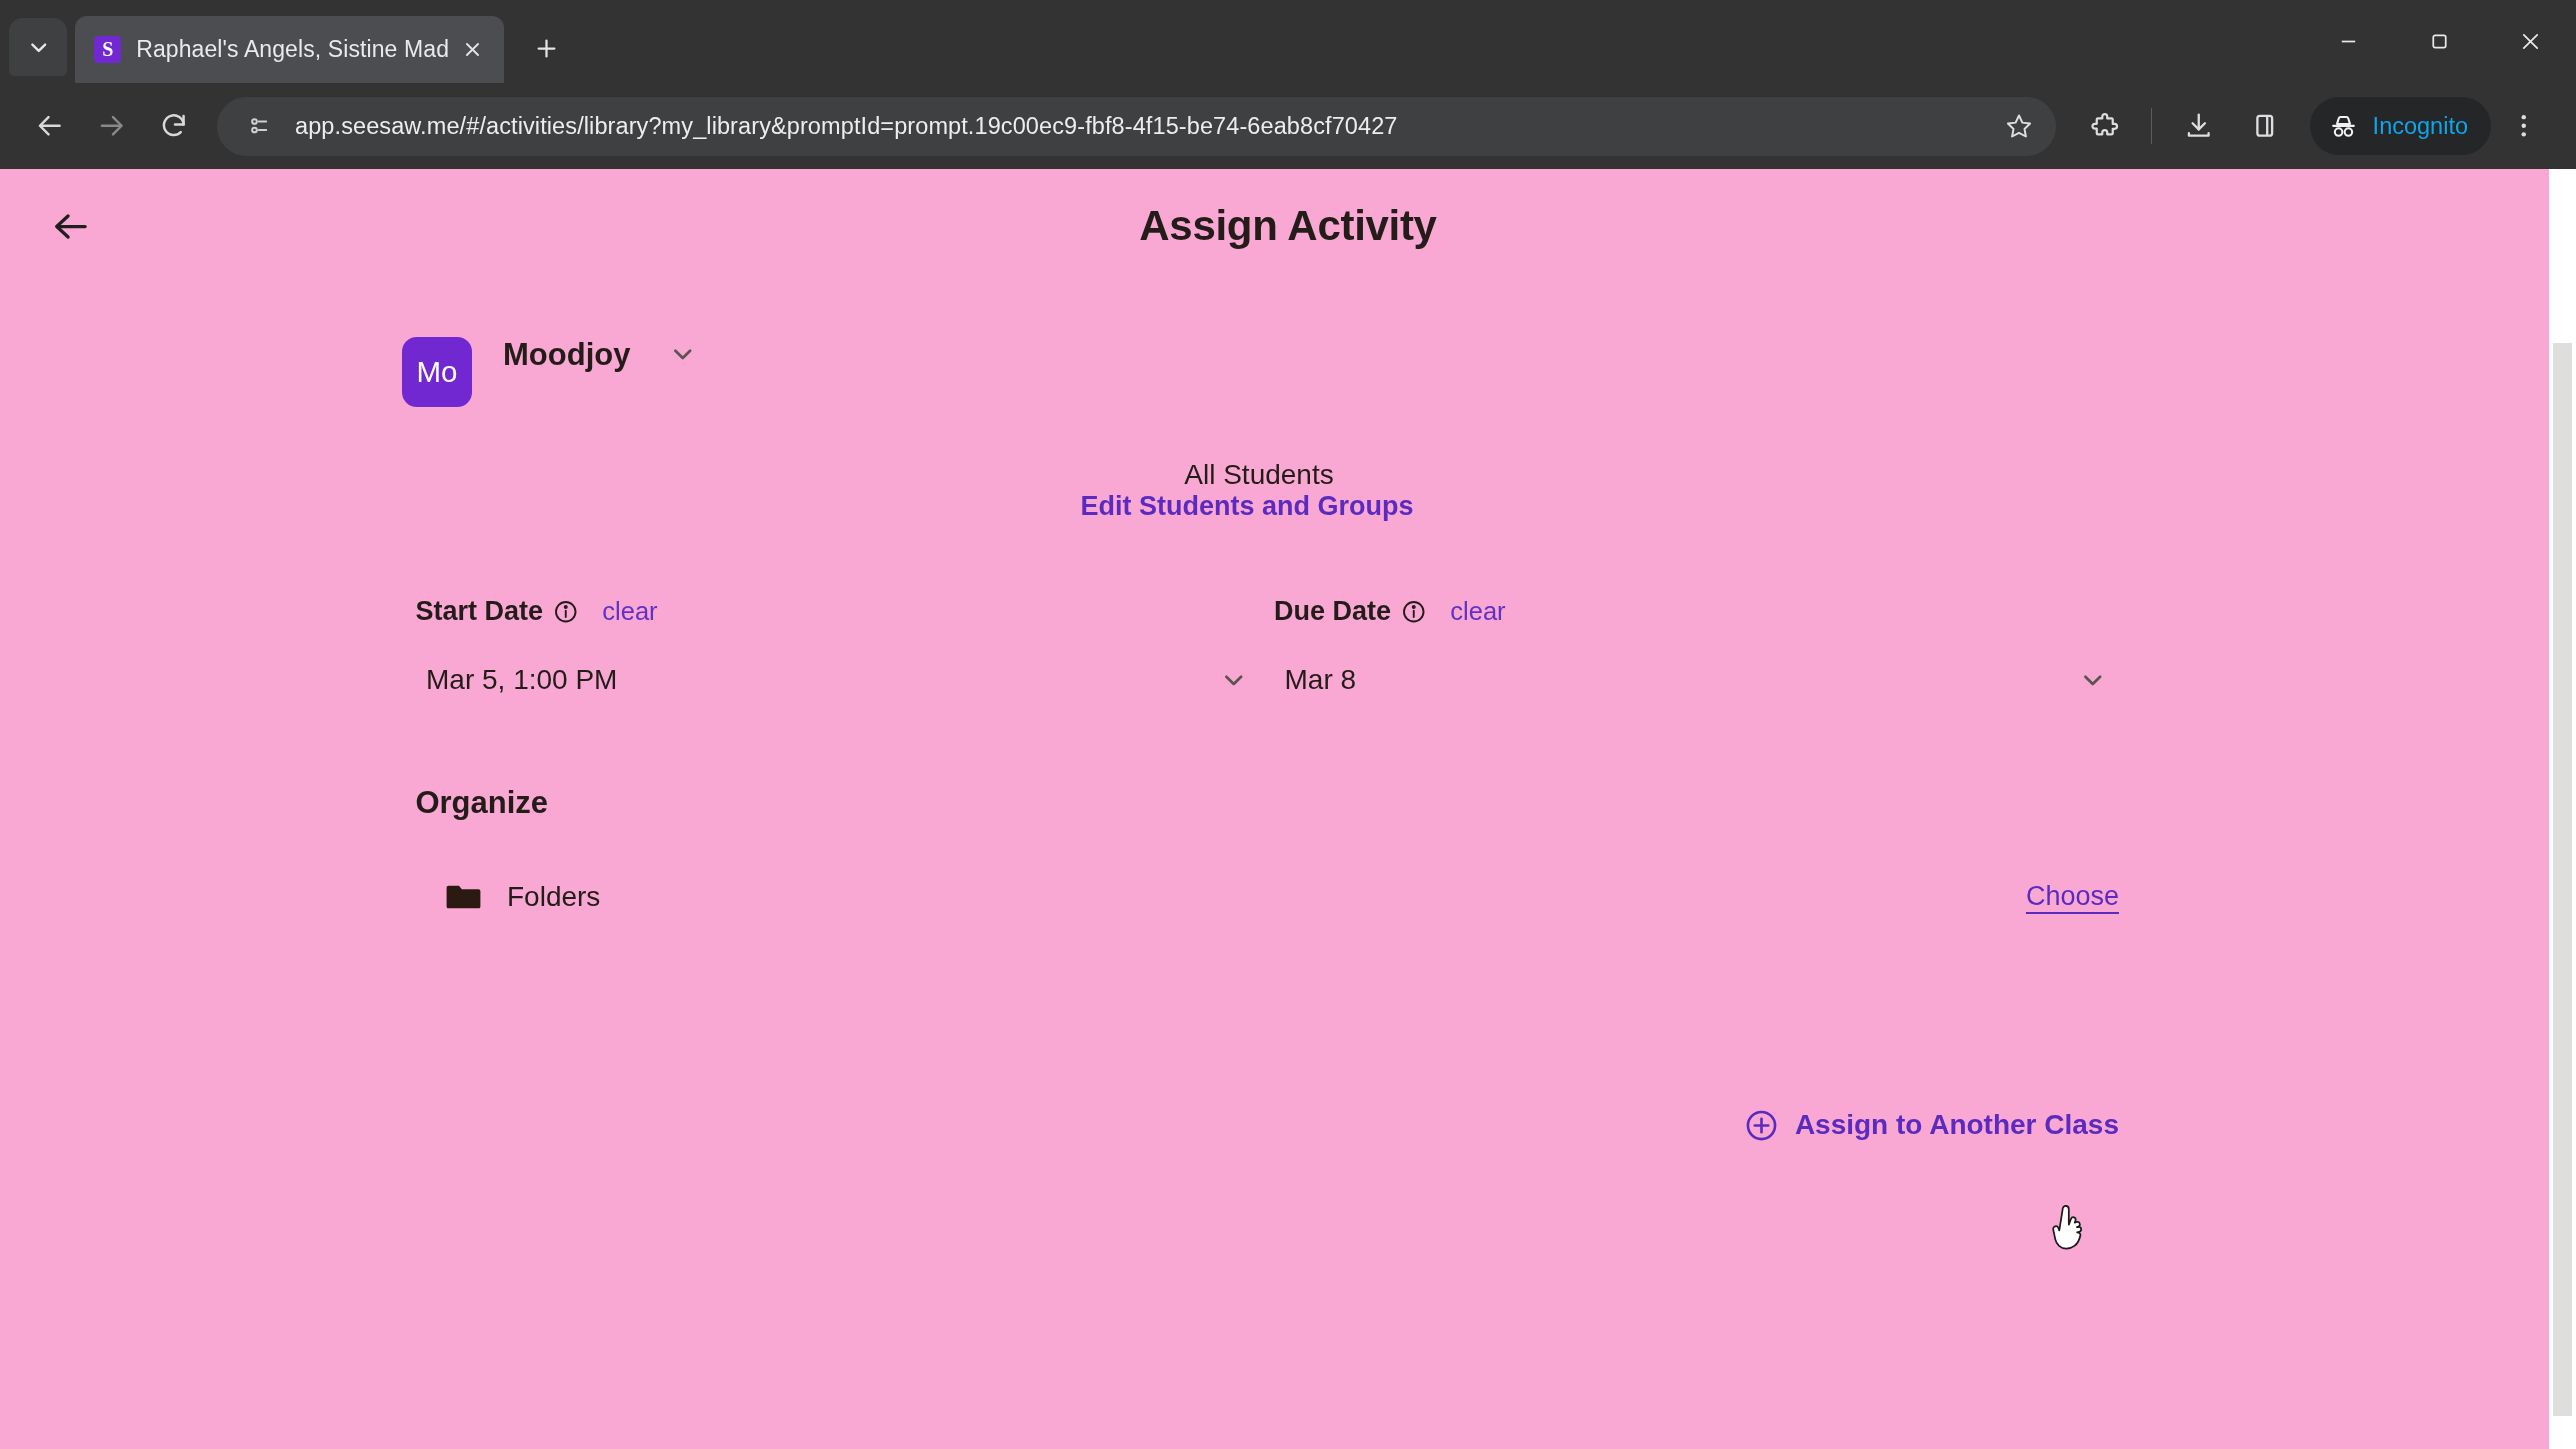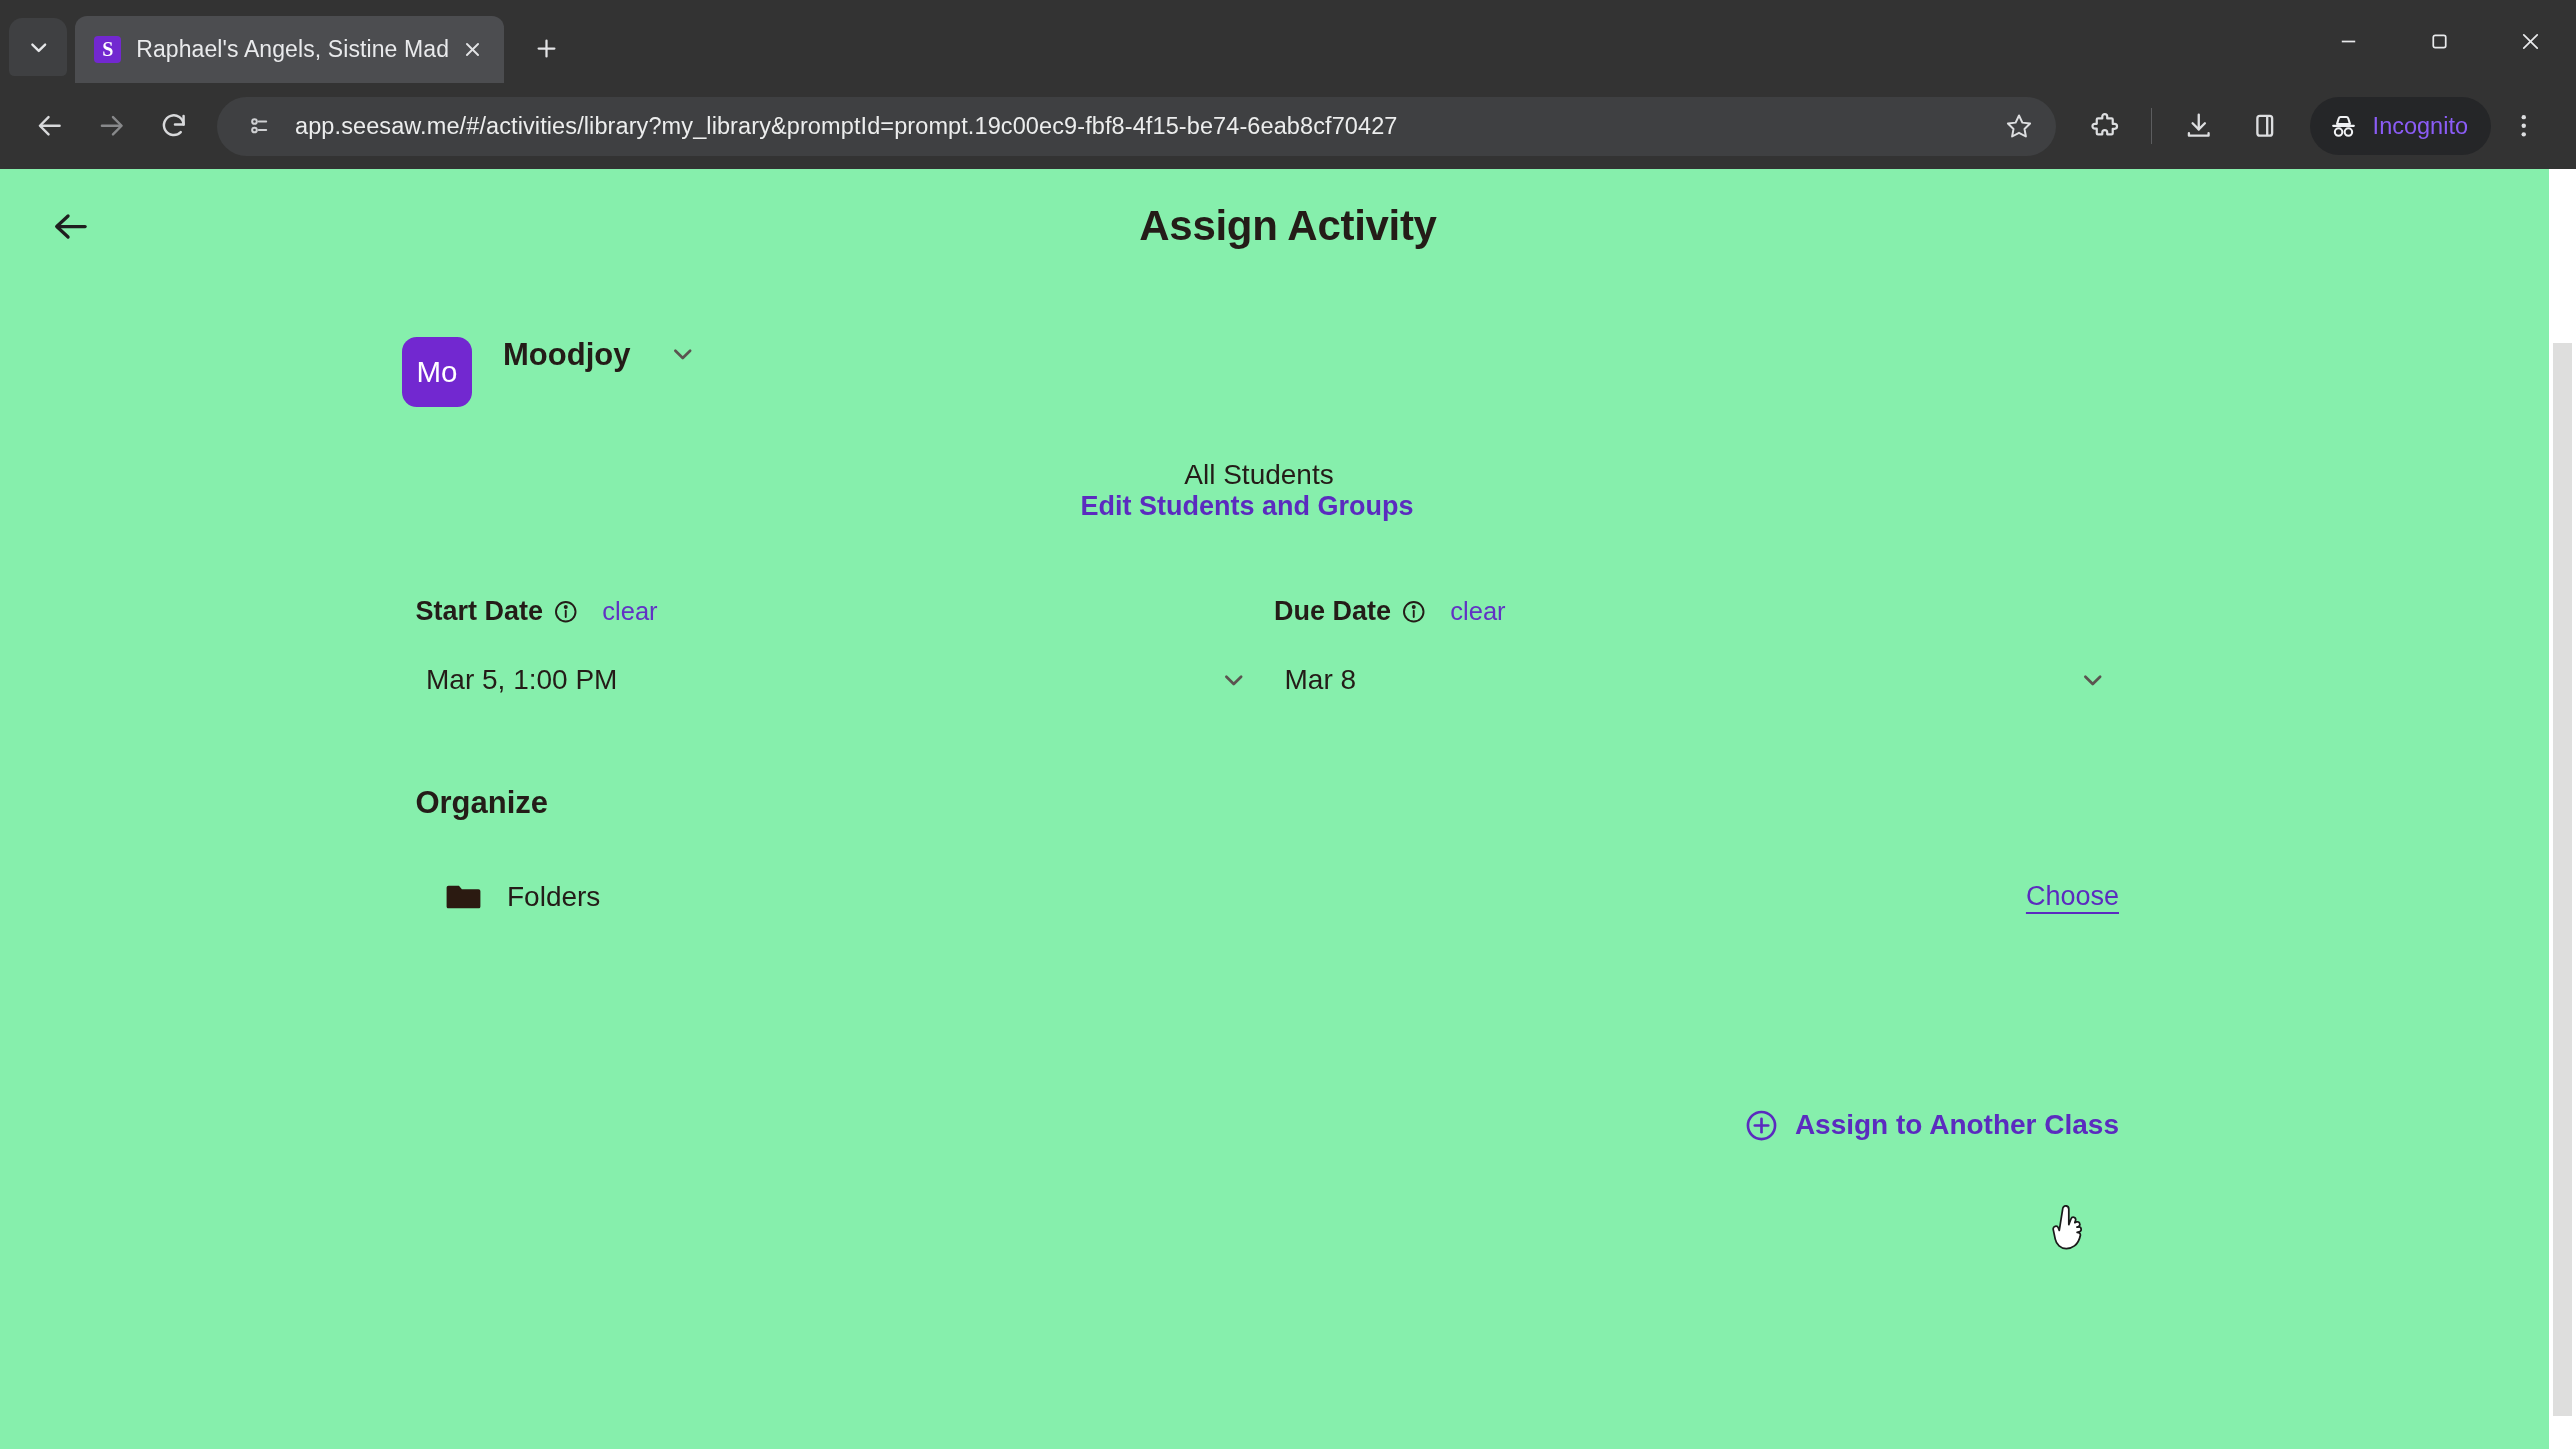--- a/index.html
+++ b/index.html
@@ -141,26 +141,26 @@
     padding: 0 23px 0 17.4px;
     margin-left: 12px;
     flex: 0 0 auto;
   }
   .incognito-pill .glyph {
     width: 32px; height: 32px; margin-right: 13.4px;
     display: flex; align-items: center; justify-content: center;
     color: #f0f1f3;
   }
   .incognito-pill .glyph svg { width: 31px; height: 31px; }
-  .incognito-label { color: #8b5cf6; font-size: 23.5px; white-space: nowrap; }
+  .incognito-label { color: #0ea5e9; font-size: 23.5px; white-space: nowrap; }
 
   
   .viewport {
     flex: 1;
-    background: #86efac;
+    background: #f9a8d4;
     position: relative;
     overflow: hidden;
   }
   .page {
     position: absolute;
     top: 0; left: 0; right: 0; bottom: 0;
     padding: 0;
   }
 
   .page-header {

